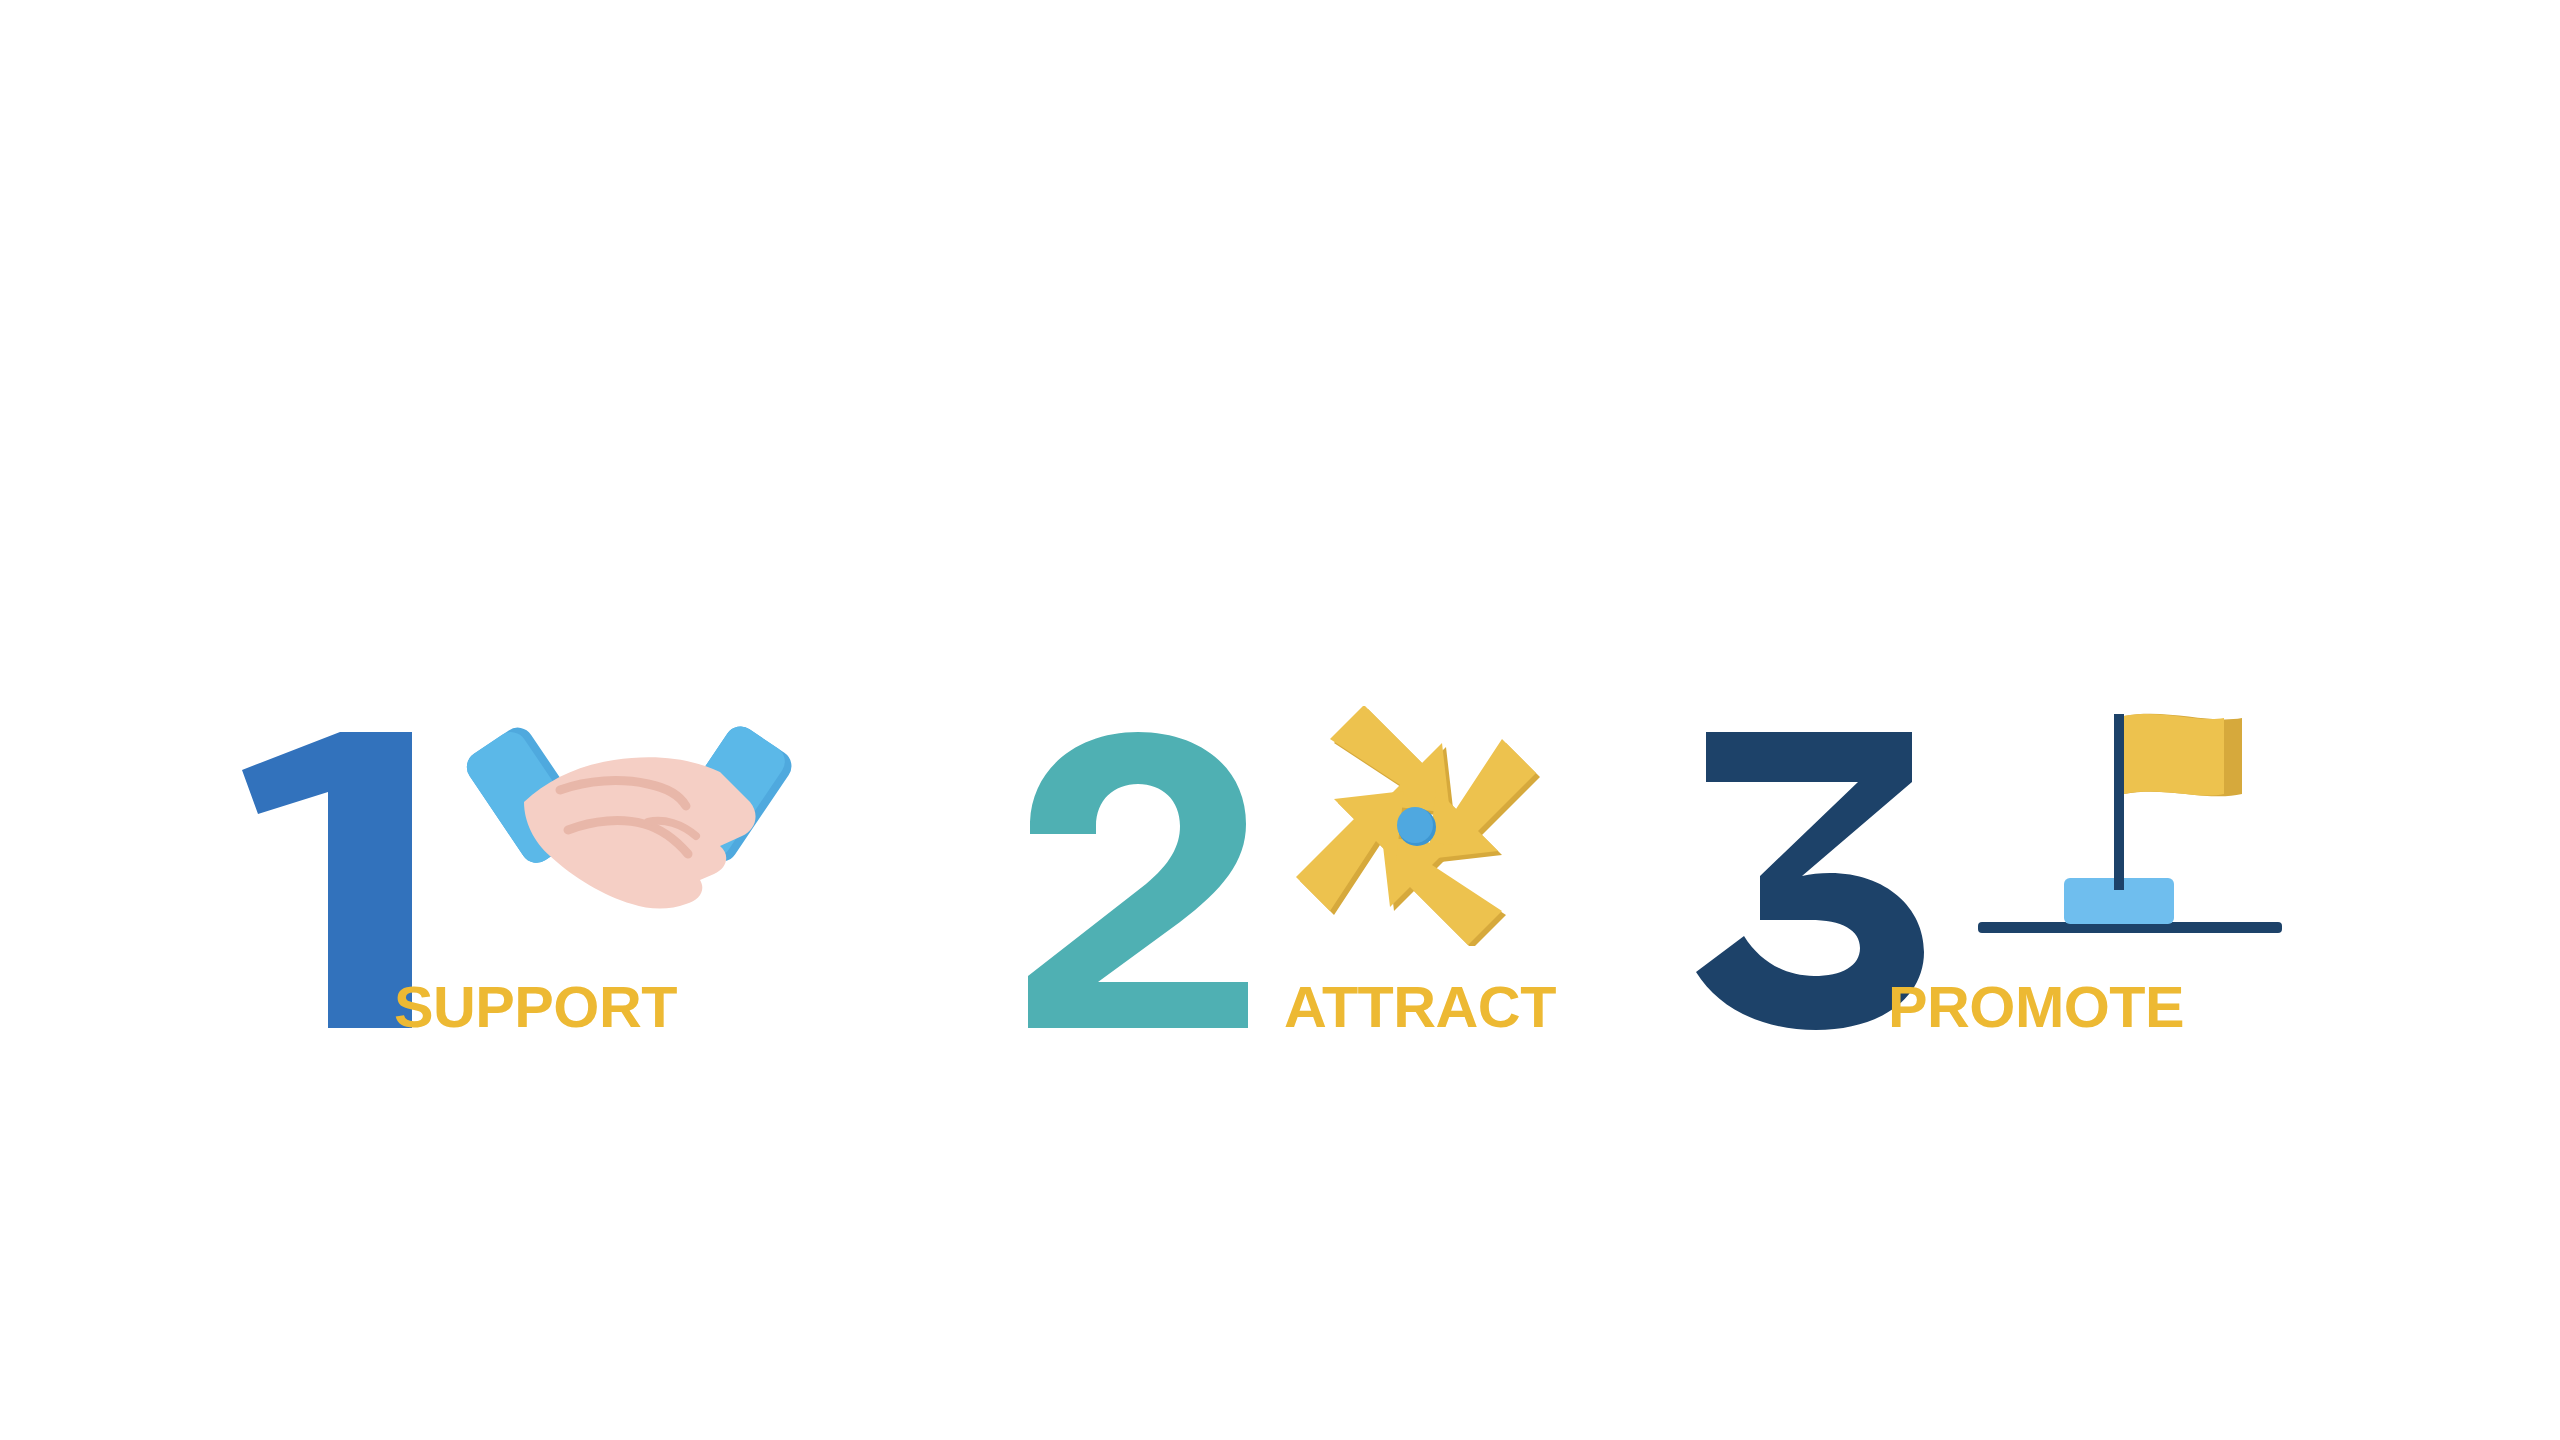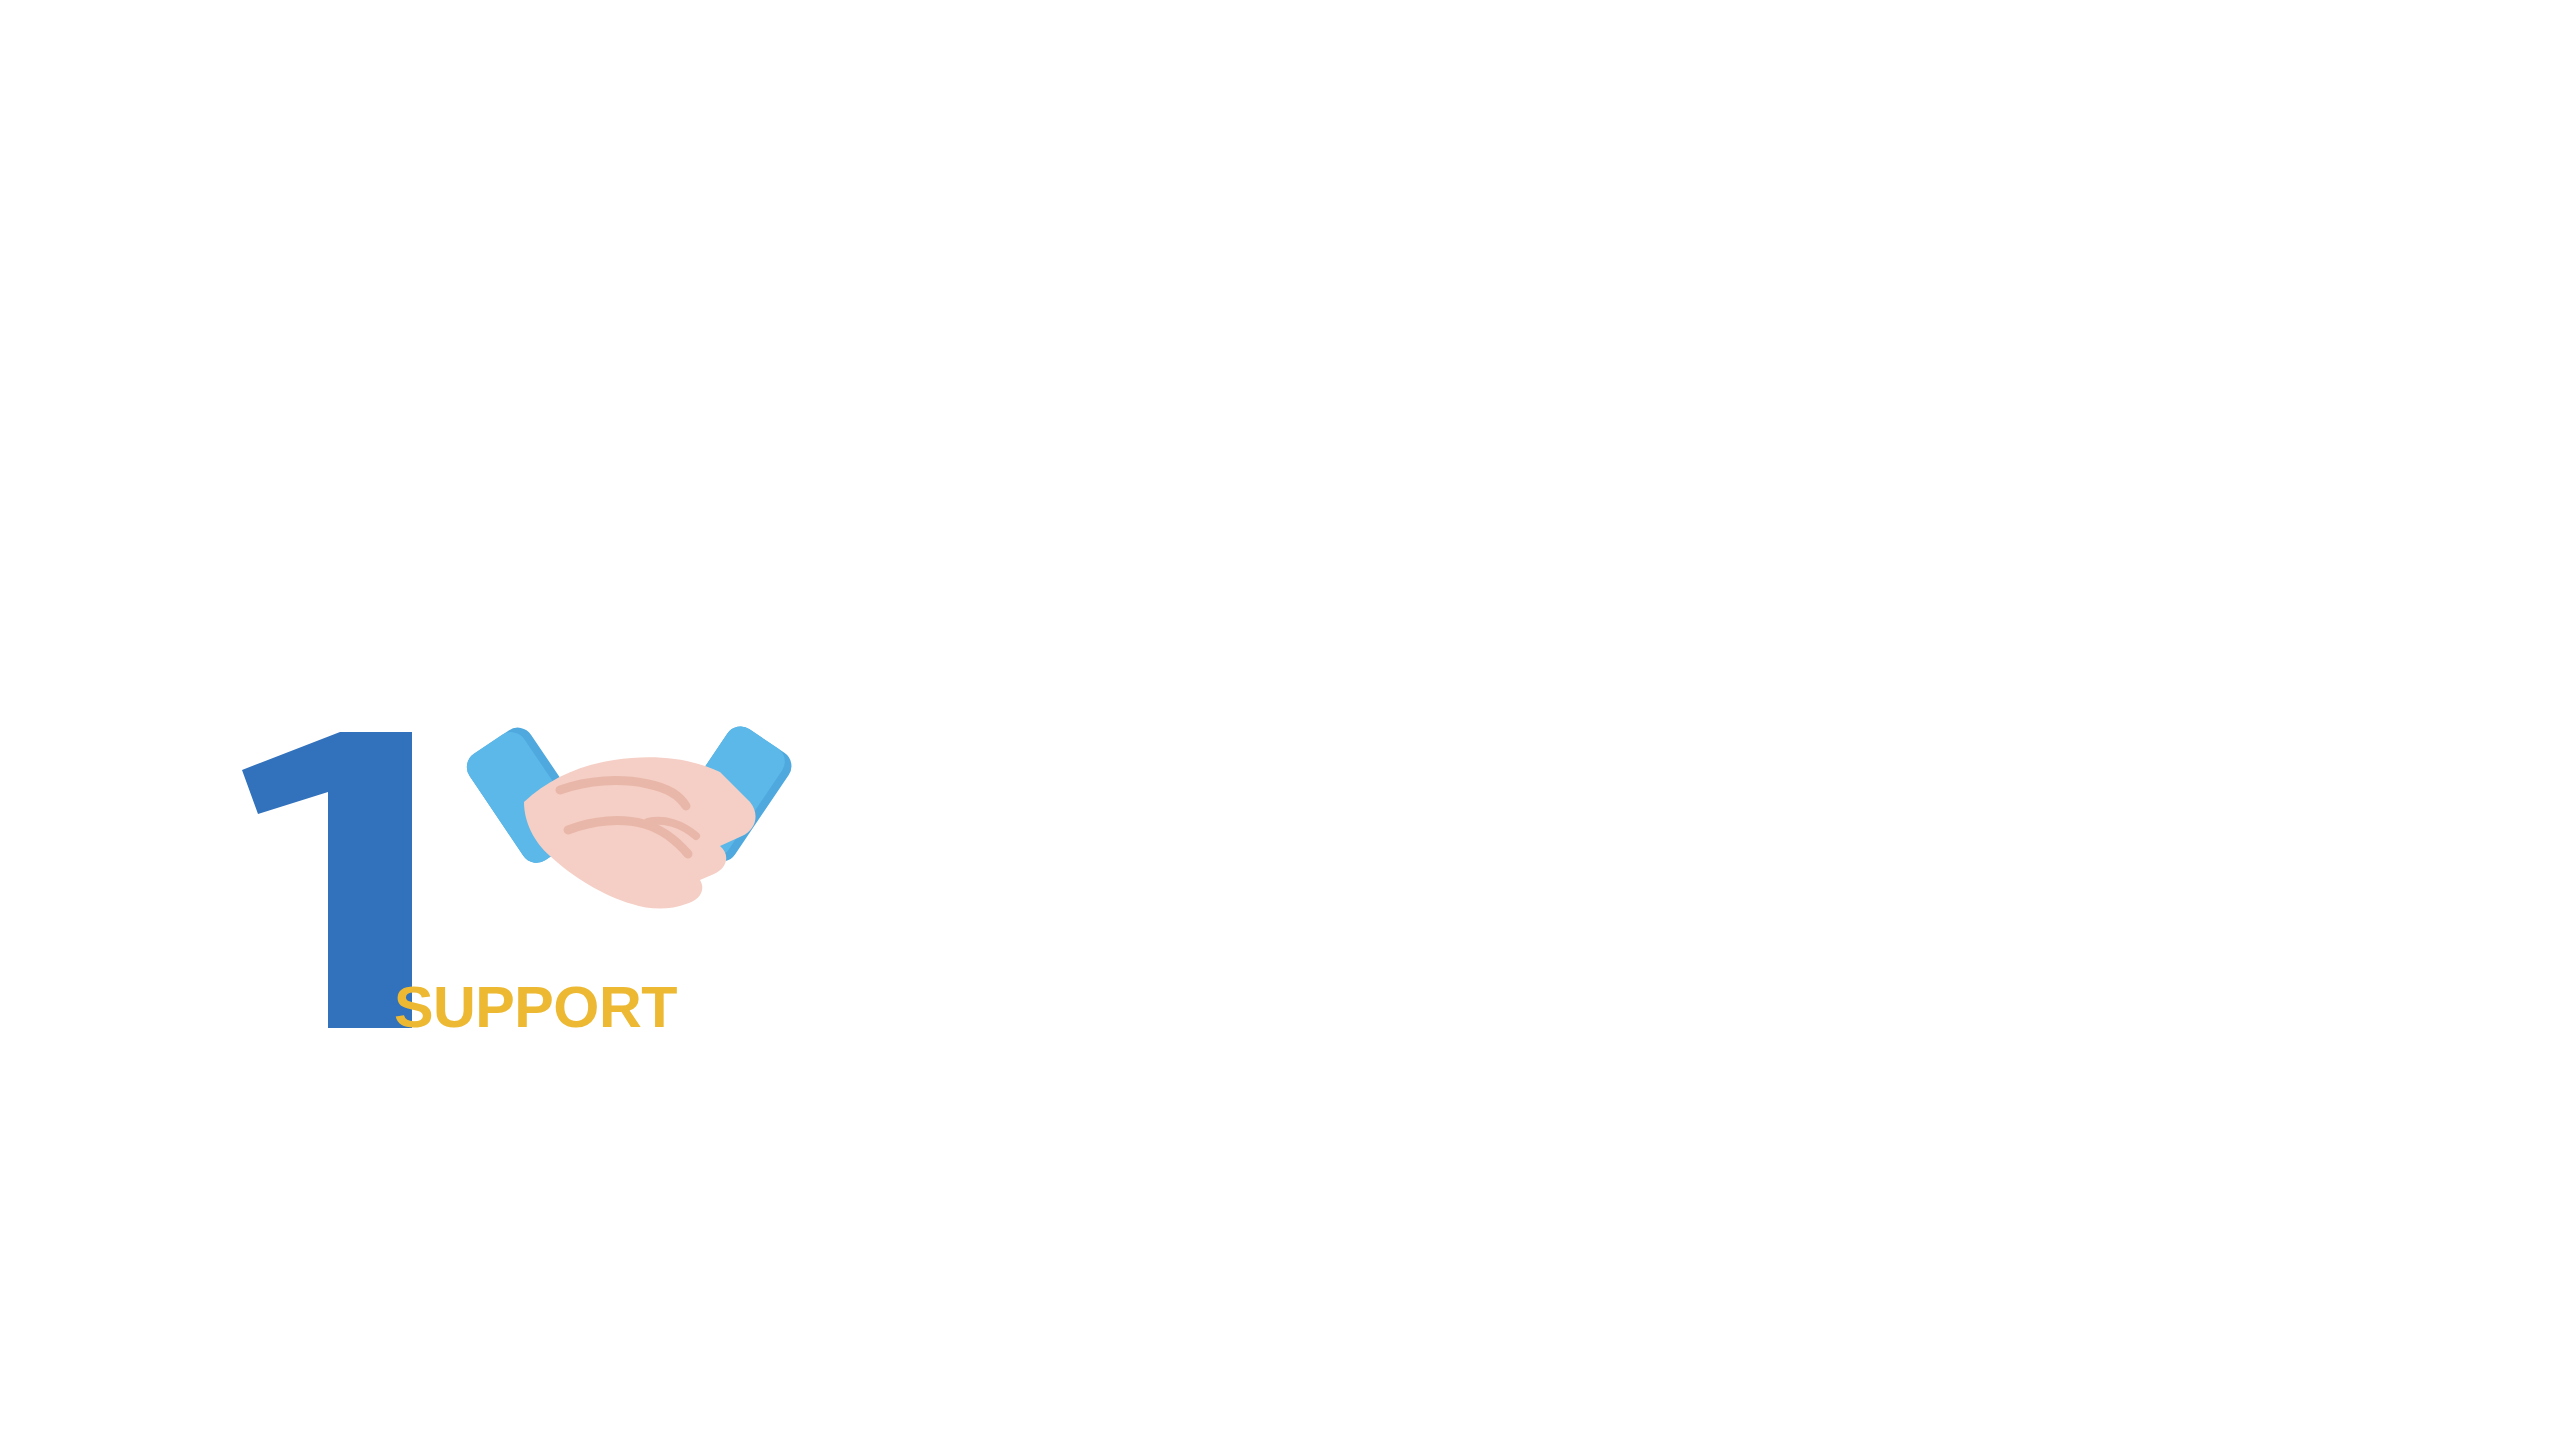--- a/index.html
+++ b/index.html
@@ -140,16 +140,111 @@
                  C 70 124, 60 104, 60 84 Z" fill="#F5CFC5"></path>
 
         <path d="M96 72 C 124 62, 156 60, 184 66 C 204 70, 216 78, 222 88" fill="none" stroke="#E8B7A9" stroke-width="9" stroke-linecap="round"></path>
         <path d="M104 112 C 130 102, 158 100, 180 106 C 198 111, 212 122, 224 136" fill="none" stroke="#E8B7A9" stroke-width="9" stroke-linecap="round"></path>
         <path d="M184 104 C 200 100, 218 106, 232 118" fill="none" stroke="#E8B7A9" stroke-width="8" stroke-linecap="round"></path>
       </svg>
 
       <div class="obj-label">SUPPORT</div>
     </div>
 
-
+    <div class="objective obj-2">
+
+      <svg class="numeral" width="235" height="300" viewBox="0 0 235 300" aria-hidden="true">
+        <path d="M10 92
+                 C 12 38, 58 2, 118 2
+                 C 180 2, 226 38, 226 94
+                 C 226 132, 202 160, 160 192
+                 L 78 252
+                 L 228 252
+                 L 228 298
+                 L 8 298
+                 L 8 246
+                 L 126 154
+                 C 150 134, 160 116, 160 96
+                 C 160 70, 142 54, 118 54
+                 C 94 54, 76 70, 76 96
+                 L 76 104
+                 L 10 104 Z" fill="#4FB0B3"></path>
+      </svg>
+
+      <svg class="icon-art" viewBox="0 0 250 240" aria-hidden="true">
+        <defs>
+          <g id="arrow-shape">
+
+            <path d="M-86 -86
+                     L -52 -120
+                     L 6 -62
+                     L 26 -82
+                     L 34 -12
+                     L -36 -20
+                     L -16 -40 Z"></path>
+          </g>
+        </defs>
+
+        <g fill="#D6A93C" transform="translate(128,123)">
+          <use href="#arrow-shape" transform="rotate(0)"></use>
+          <use href="#arrow-shape" transform="rotate(90)"></use>
+          <use href="#arrow-shape" transform="rotate(180)"></use>
+          <use href="#arrow-shape" transform="rotate(270)"></use>
+        </g>
+
+        <g fill="#EDC24E" transform="translate(124,119)">
+          <use href="#arrow-shape" transform="rotate(0)"></use>
+          <use href="#arrow-shape" transform="rotate(90)"></use>
+          <use href="#arrow-shape" transform="rotate(180)"></use>
+          <use href="#arrow-shape" transform="rotate(270)"></use>
+        </g>
+
+        <circle cx="125" cy="121" r="19" fill="#3E96D0"></circle>
+        <circle cx="123" cy="119" r="18" fill="#4FA8E0"></circle>
+      </svg>
+
+      <div class="obj-label">ATTRACT</div>
+    </div>
+
+    <div class="objective obj-3">
+
+      <svg class="numeral" width="240" height="300" viewBox="0 0 240 300" aria-hidden="true">
+        <path d="M16 2
+                 L 222 2
+                 L 222 52
+                 L 112 146
+                 C 120 144, 130 143, 140 143
+                 C 196 143, 234 178, 234 222
+                 C 234 268, 190 300, 126 300
+                 C 72 300, 28 278, 6 242
+                 L 54 206
+                 C 70 232, 96 246, 124 246
+                 C 152 246, 170 236, 170 218
+                 C 170 200, 152 190, 120 190
+                 L 70 190
+                 L 70 146
+                 L 168 52
+                 L 16 52 Z" fill="#1D4269"></path>
+      </svg>
+
+      <svg class="icon-art" viewBox="0 0 320 250" aria-hidden="true">
+
+        <rect x="8" y="216" width="304" height="11" rx="4" fill="#1D4269"></rect>
+
+        <rect x="94" y="172" width="110" height="46" rx="6" fill="#6FBEEE"></rect>
+
+        <rect x="144" y="8" width="10" height="176" fill="#1D4269"></rect>
+
+        <path d="M154 10
+                 C 196 2, 238 18, 272 12
+                 L 272 88
+                 C 238 96, 196 80, 154 88 Z" fill="#D6A93C"></path>
+        <path d="M154 10
+                 C 190 3, 228 17, 254 12
+                 L 254 88
+                 C 228 94, 190 80, 154 88 Z" fill="#EDC24E"></path>
+      </svg>
+
+      <div class="obj-label">PROMOTE</div>
+    </div>
 
   </div>
 </div>
 
 </body></html>

